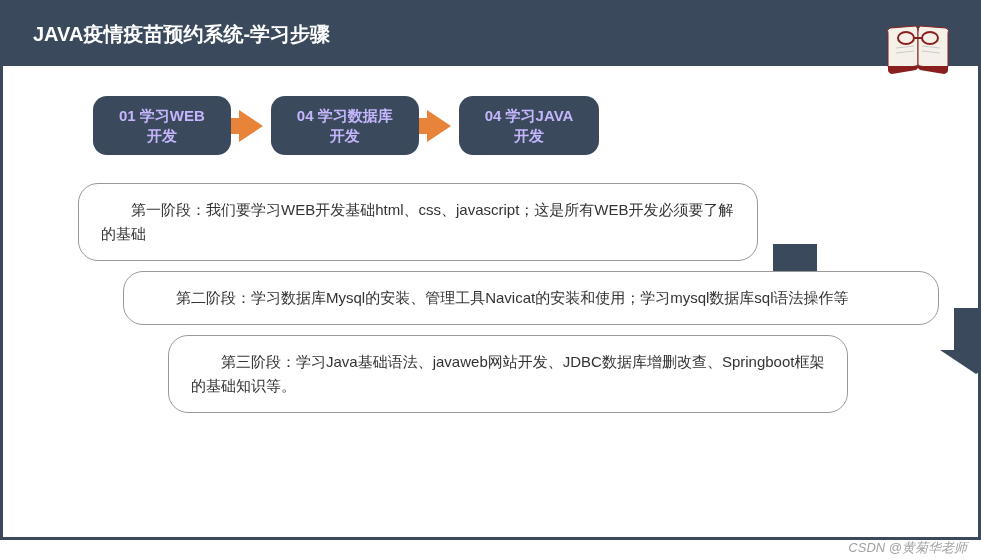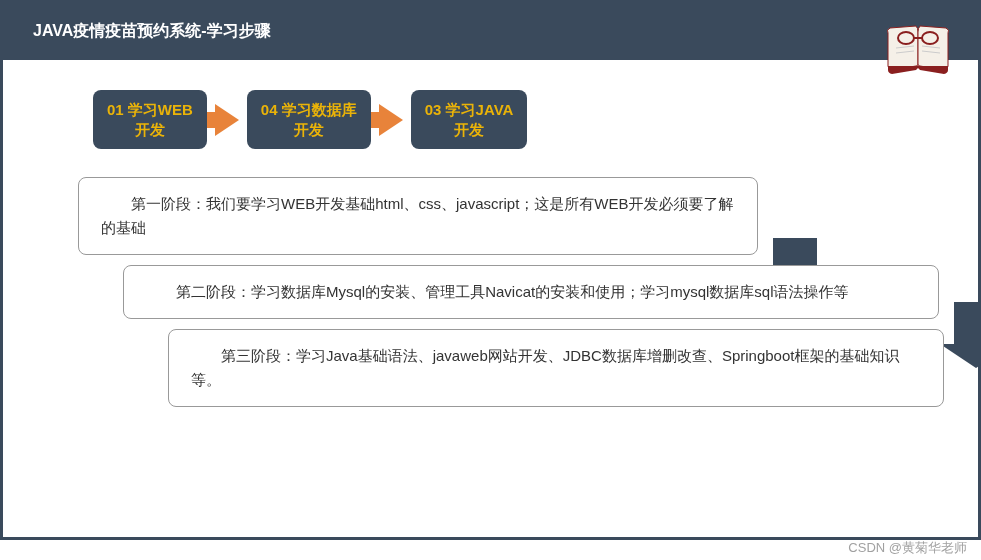--- a/index.html
+++ b/index.html
@@ -14,44 +14,44 @@
       width: 100%;
       height: 540px;
       border: 3px solid #3a4a5c;
       position: relative;
       background: #fff;
     }
     .header {
       background: #3a4a5c;
       color: #fff;
       padding: 18px 30px;
-      font-size: 16px;
+      font-size: 20px;
       font-weight: bold;
       position: relative;
     }
     .book-icon {
       position: absolute;
       right: 20px;
       top: 15px;
     }
     .content {
       padding: 30px 60px 20px 60px;
     }
     .steps-row {
       display: flex;
       align-items: center;
       gap: 8px;
       margin-left: 30px;
       margin-bottom: 28px;
     }
     .step-box {
       background: #3a4a5c;
-      color: #eab308;
-      border-radius: 8px;
-      padding: 10px 14px;
+      color: #c4b5fd;
+      border-radius: 14px;
+      padding: 10px 26px;
       text-align: center;
       font-size: 15px;
       font-weight: bold;
       line-height: 1.3;
       min-width: 100px;
     }
     .arrow-right {
       width: 0;
       height: 0;
       border-top: 16px solid transparent;
@@ -63,32 +63,32 @@
       content: '';
       position: absolute;
       left: -32px;
       top: -8px;
       width: 10px;
       height: 16px;
       background: #e8833a;
     }
     .phase-box {
       border: 1px solid #999;
-      border-radius: 8px;
+      border-radius: 20px;
       padding: 14px 22px;
       margin-bottom: 10px;
       font-size: 15px;
       line-height: 1.6;
       color: #333;
       position: relative;
       background: #fff;
     }
     .phase1 { margin-left: 15px; width: 680px; }
     .phase2 { margin-left: 60px; width: 816px; }
-    .phase3 { margin-left: 105px; width: 776px; }
+    .phase3 { margin-left: 105px; width: 680px; }
     .down-arrow {
       position: absolute;
       right: -60px;
       bottom: -28px;
       width: 44px;
       height: 44px;
       background: #3a4a5c;
     }
     .down-arrow::after {
       content: '';
@@ -100,20 +100,21 @@
       border-left: 36px solid transparent;
       border-right: 36px solid transparent;
       border-top: 24px solid #3a4a5c;
     }
     .watermark {
       position: absolute;
       bottom: 3px;
       right: 14px;
       font-size: 13px;
       color: rgba(120,120,120,0.7);
+      font-style: italic;
     }
   </style>
 </head>
 <body>
 
 <div class="slide">
   <div class="header">
     <span>JAVA疫情疫苗预约系统-学习步骤</span>
     <span class="book-icon">
       <svg width="80" height="60" viewBox="0 0 80 60">
@@ -137,21 +138,21 @@
         <div>01 学习WEB</div>
         <div>开发</div>
       </div>
       <div class="arrow-right"></div>
       <div class="step-box">
         <div>04 学习数据库</div>
         <div>开发</div>
       </div>
       <div class="arrow-right"></div>
       <div class="step-box">
-        <div>03 学习JAVA</div>
+        <div>04 学习JAVA</div>
         <div>开发</div>
       </div>
     </div>
 
     <div class="phase-box phase1">
       <span>　　第一阶段：我们要学习WEB开发基础html、css、javascript；这是所有WEB开发必须要了解的基础</span>
       <div class="down-arrow"></div>
     </div>
 
     <div class="phase-box phase2">

